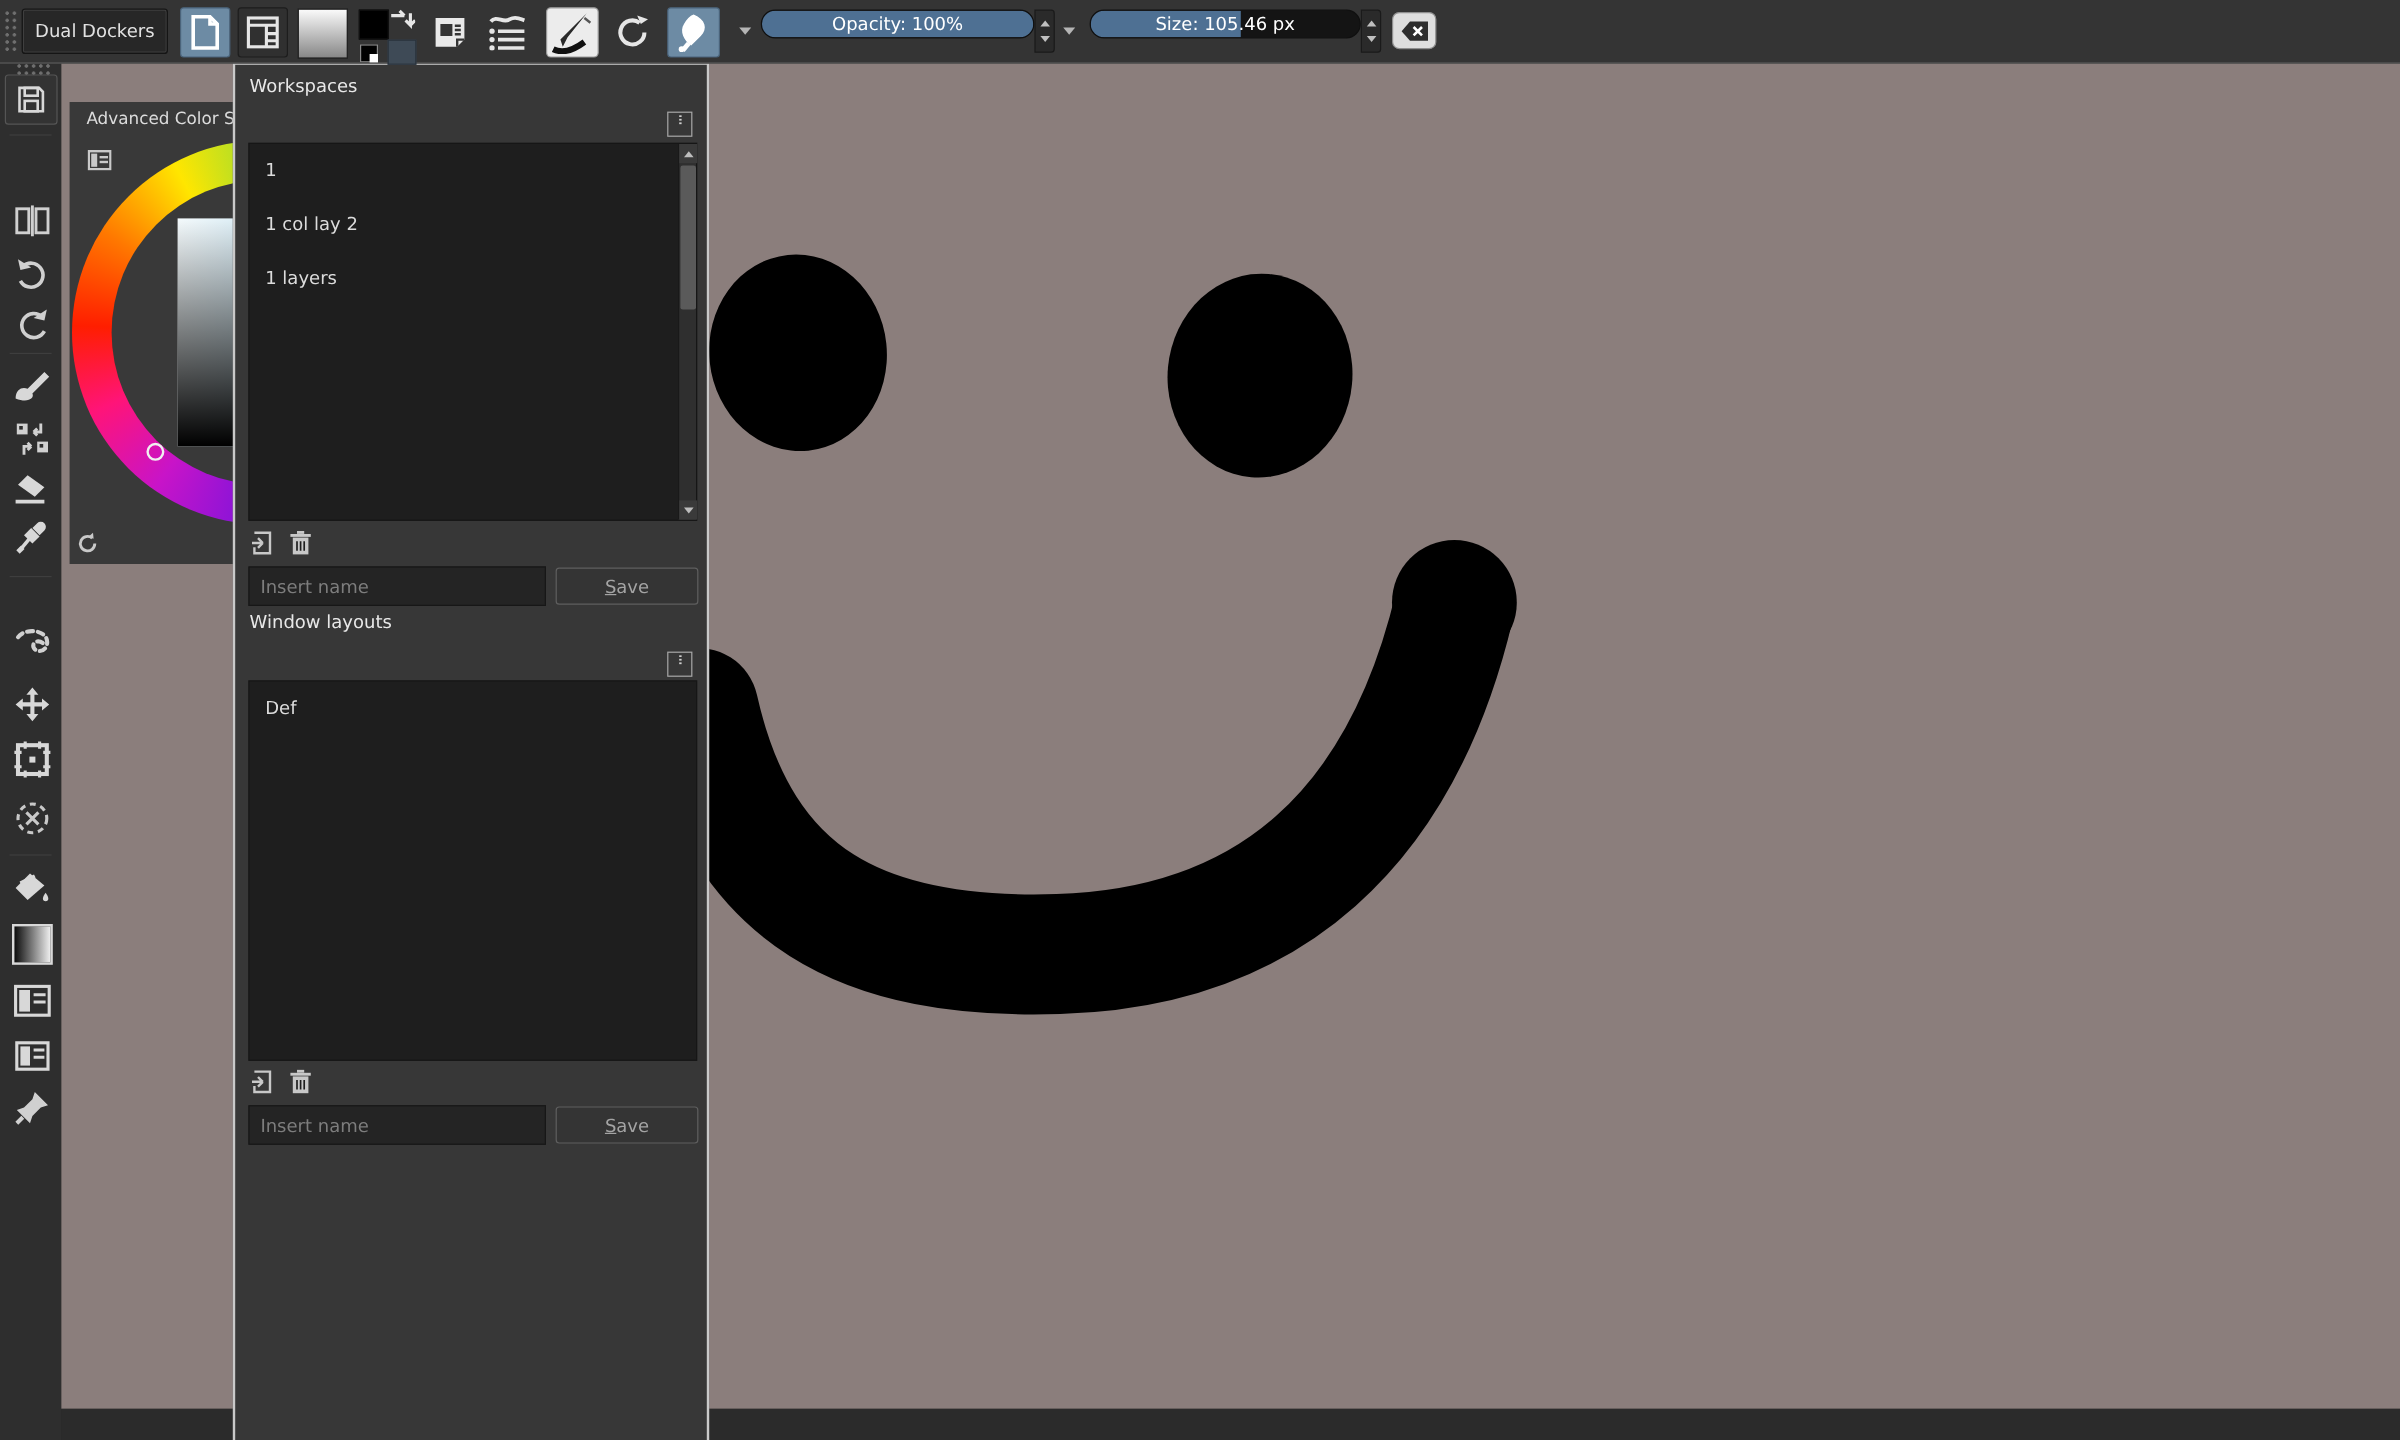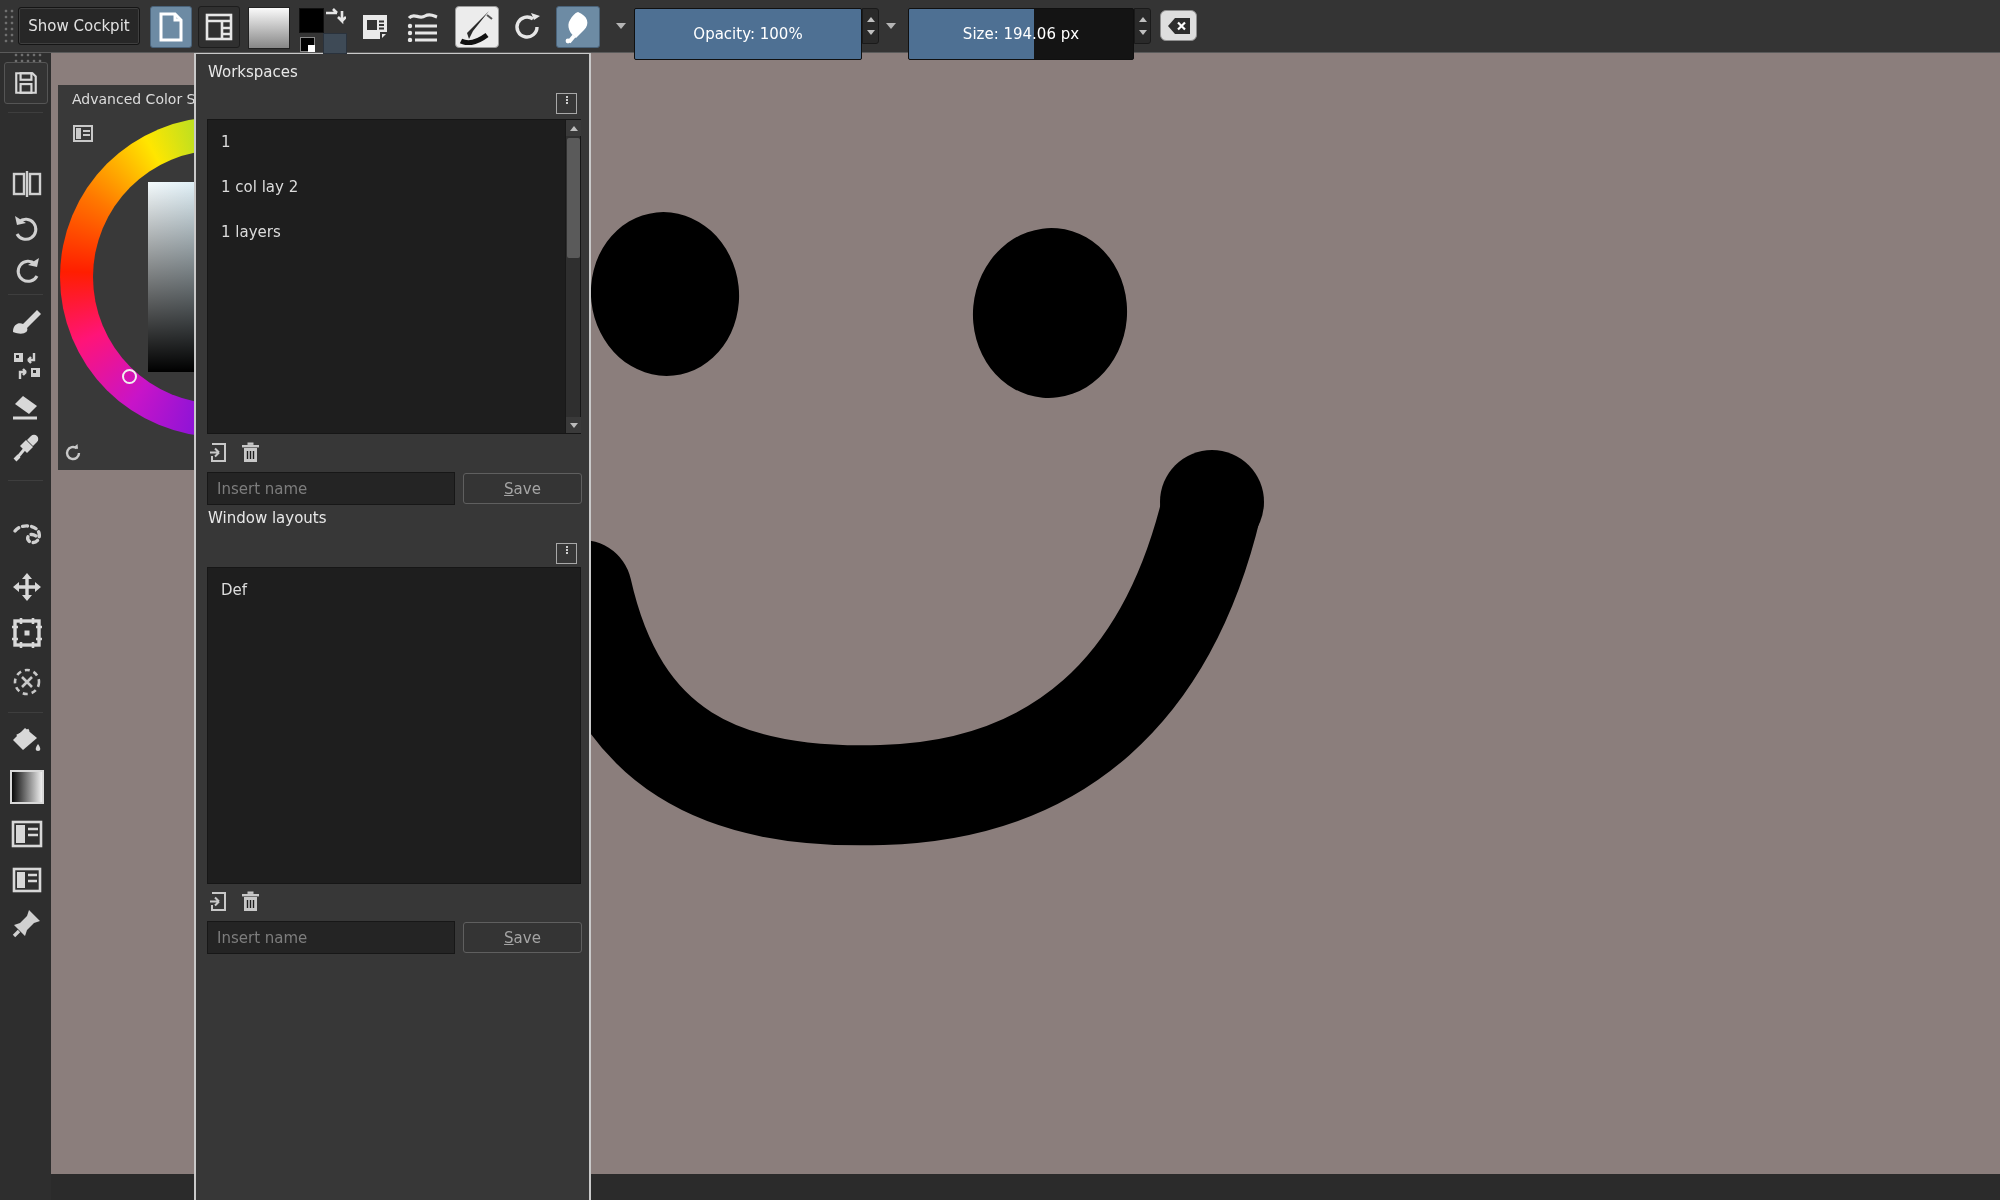--- a/index.html
+++ b/index.html
@@ -14,21 +14,21 @@
   #ws-btn{left:150px;top:6px;width:42px;height:42px;background:#6d8ba4;border:1px solid #4a637a;}
   #layout-btn{left:198px;top:6px;width:42px;height:42px;background:#303030;}
   #gradient-swatch{left:248px;top:7px;width:40px;height:40px;background:linear-gradient(#fafafa,#878787);border:1px solid #222;}
   #fgbg{left:296px;top:5px;width:52px;height:44px;}
   #panel-btn{left:356px;top:8px;width:38px;height:38px;background:transparent;border:none;}
   #lines-btn{left:400px;top:8px;width:46px;height:38px;background:transparent;border:none;}
   #pen-btn{left:455px;top:6px;width:44px;height:42px;background:#ececec;border:1px solid #9a9a9a;border-radius:4px;}
   #reload-btn{left:506px;top:8px;width:42px;height:38px;background:transparent;border:none;}
   #preset-btn{left:556px;top:6px;width:44px;height:42px;background:#6d8ba4;border:1px solid #4a637a;}
   .caret{width:0;height:0;border-left:5px solid transparent;border-right:5px solid transparent;border-top:6px solid #b5b5b5;}
-  .slider{height:52px;border-radius:2px;background:#141414;border:1px solid #101010;overflow:hidden;box-sizing:border-box;}
+  .slider{height:24px;border-radius:14px;background:#141414;border:1px solid #101010;overflow:hidden;box-sizing:border-box;}
   .slider .fill{position:absolute;left:0;top:0;bottom:0;background:#4e7093;}
   .slider .lbl{position:absolute;left:0;right:0;top:0;bottom:0;display:flex;align-items:center;justify-content:center;color:#fff;font-size:15px;}
   .spinner{width:17px;height:36px;background:#2a2a2a;border:1px solid #1a1a1a;border-radius:0 3px 3px 0;box-sizing:border-box;display:flex;flex-direction:column;align-items:center;justify-content:space-evenly;}
   .spin-up{width:0;height:0;border-left:4px solid transparent;border-right:4px solid transparent;border-bottom:5px solid #c0c0c0;}
   .spin-dn{width:0;height:0;border-left:4px solid transparent;border-right:4px solid transparent;border-top:5px solid #c0c0c0;}
   #clear-btn{left:1160px;top:10px;width:37px;height:31px;background:#dedede;border:1px solid #8f8f8f;border-radius:6px;}
   
   #rail{left:0;top:52px;width:51px;height:1148px;background:#2e2e2e;z-index:40;}
   .grip-h{left:13px;top:0px;width:30px;height:12px;
     background-image:radial-gradient(#6f6f6f 1.5px,transparent 1.6px);background-size:6px 6px;}
@@ -272,21 +272,21 @@
       <svg width="30" height="32" viewBox="0 0 30 32">
         <path d="M17 2 L28 13 L22 15 L15 22 L13 28 L2 17 L8 15 L15 8 Z" fill="#d0d0d0"></path>
         <path d="M7 23 L2 28" stroke="#d0d0d0" stroke-width="3.4"></path>
       </svg>
     </div>
   </div>
 
   <div id="toolbar" class="abs">
     <div class="grip-v abs"></div>
 
-    <div id="show-dockers" class="abs tb-btn">Show Cockpit</div>
+    <div id="show-dockers" class="abs tb-btn">Dual Dockers</div>
 
     <div id="ws-btn" class="abs tb-btn">
       <svg width="26" height="30" viewBox="0 0 26 30">
         <path d="M3 2 h14 l6 6 v20 h-20 z" fill="none" stroke="#fff" stroke-width="3"></path>
         <path d="M17 2 v6 h6" fill="none" stroke="#fff" stroke-width="3"></path>
       </svg>
     </div>
 
     <div id="layout-btn" class="abs tb-btn">
       <svg width="28" height="28" viewBox="0 0 28 28">
@@ -363,21 +363,21 @@
       <div class="lbl">Opacity: 100%</div>
     </div>
     <div class="abs spinner" style="left:862px;top:8px;">
       <span class="spin-up"></span>
       <span class="spin-dn"></span>
     </div>
     <div class="abs caret" style="left:886px;top:23px;"></div>
 
     <div class="abs slider" style="left:908px;top:8px;width:226px;">
       <div class="fill" style="width:56%;"></div>
-      <div class="lbl">Size: 194.06 px</div>
+      <div class="lbl">Size: 105.46 px</div>
     </div>
     <div class="abs spinner" style="left:1134px;top:8px;">
       <span class="spin-up"></span>
       <span class="spin-dn"></span>
     </div>
 
     <div id="clear-btn" class="abs tb-btn">
       <svg width="24" height="18" viewBox="0 0 24 18">
         <path d="M8 1 H23 V17 H8 L1 9 Z" fill="#2d2d2d"></path>
         <path d="M11 5.5 L18 12.5 M18 5.5 L11 12.5" stroke="#fff" stroke-width="2.2"></path>

